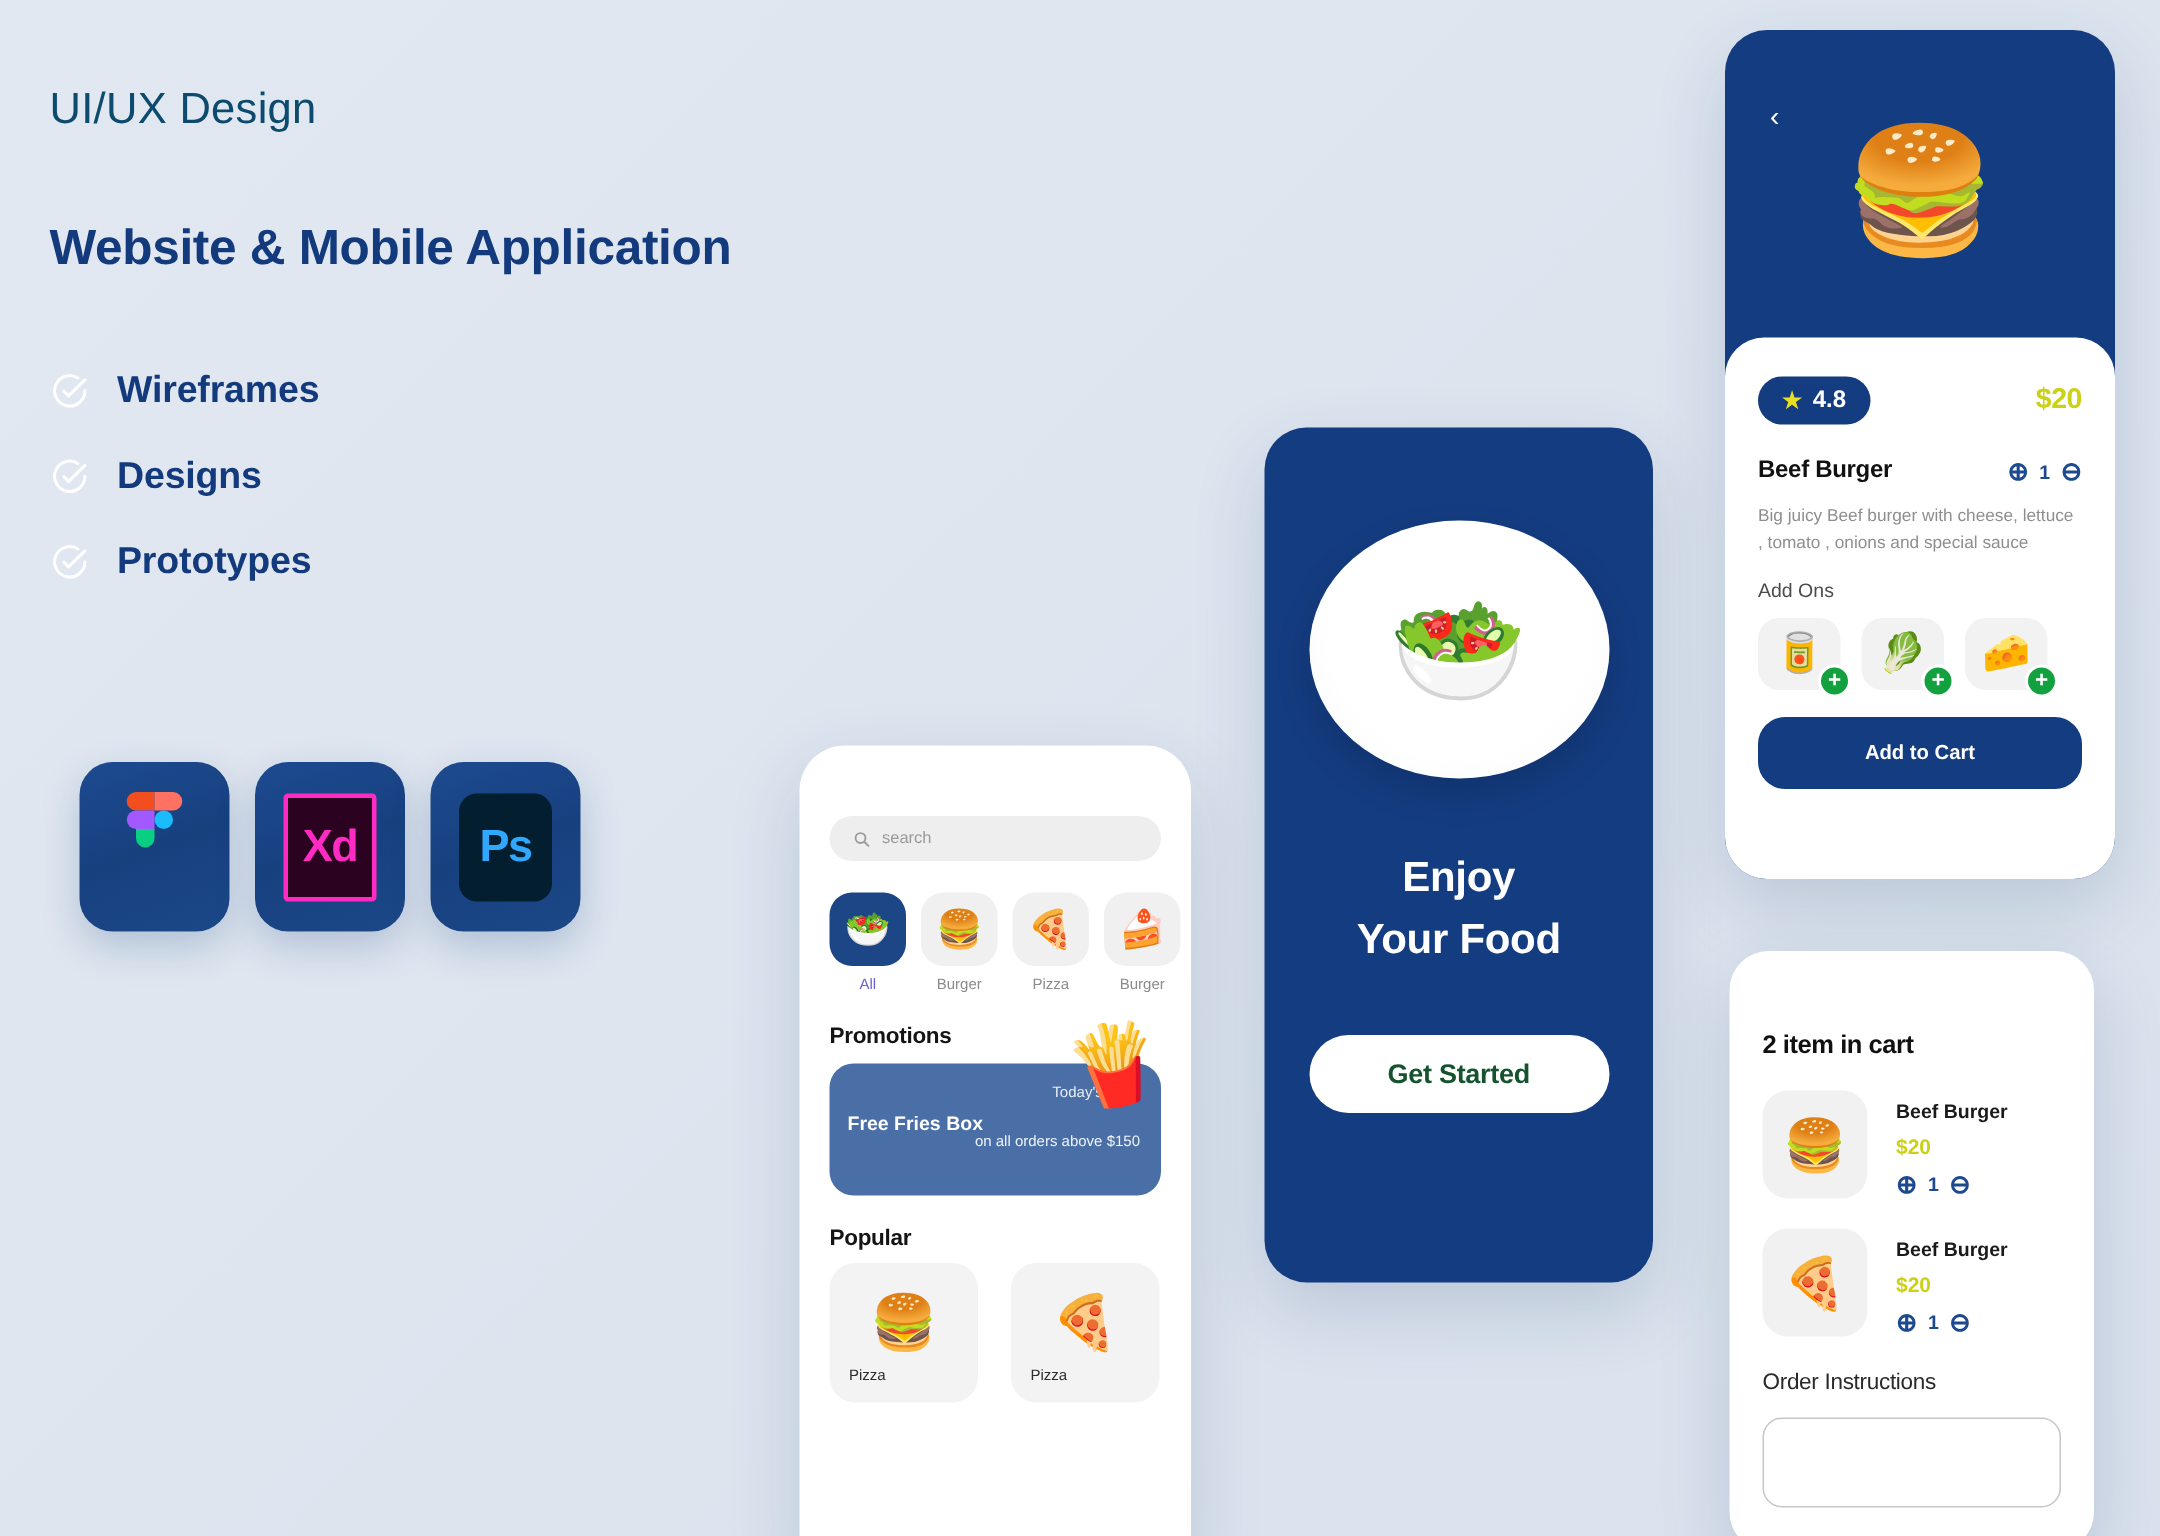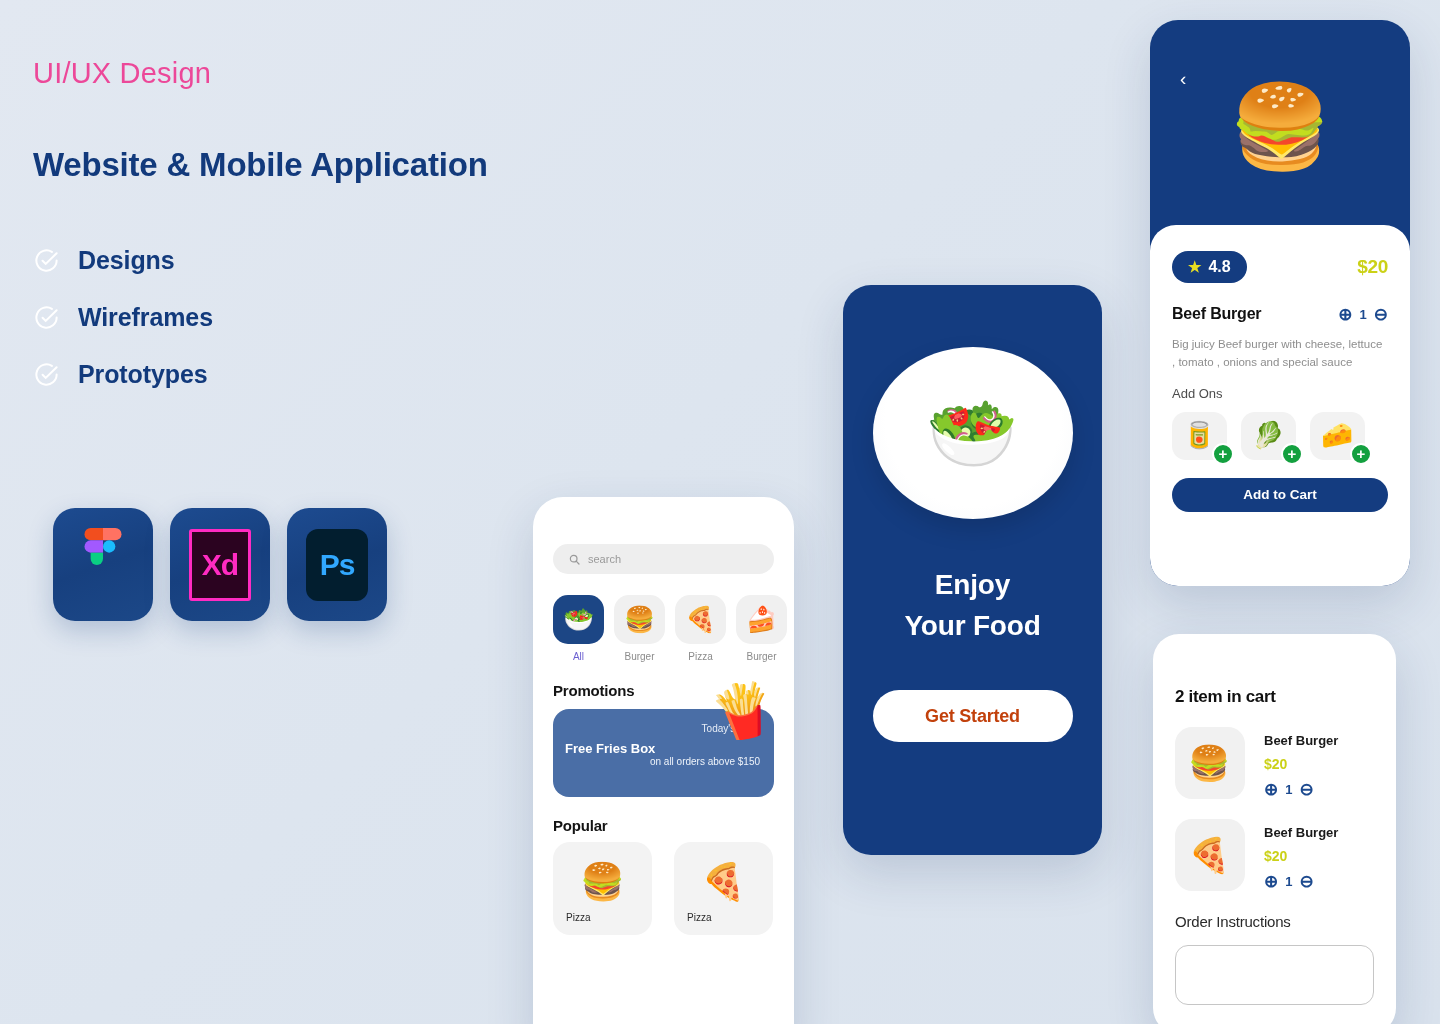--- a/index.html
+++ b/index.html
@@ -6,21 +6,21 @@
   html, body { width: 1440px; height: 1024px; overflow: hidden; }
   body {
     font-family: "Liberation Sans", sans-serif;
     background: linear-gradient(135deg, #e2e8f1 0%, #dde5ef 45%, #d9e2ed 100%);
     position: relative;
   }
 
   
   .left-col { position: absolute; left: 33px; top: 58px; width: 640px; }
   .kicker {
-    font-size: 29px; color: #ec4899; letter-spacing: .2px;
+    font-size: 29px; color: #0c4a6e; letter-spacing: .2px;
     font-weight: 400; line-height: 1.1;
   }
   .headline {
     margin-top: 56px;
     font-size: 33px; font-weight: 800; color: #123a7c;
     letter-spacing: -.2px; line-height: 1.15;
   }
 
   .feature-list { margin-top: 62px; }
   .feature-row { display: flex; align-items: center; gap: 18px; margin-bottom: 28px; }
@@ -125,21 +125,21 @@
     display: flex; align-items: center; justify-content: center;
     box-shadow: 0 10px 24px rgba(0,0,0,.14);
   }
   .hero-plate .food { font-size: 74px; }
   .hero-title {
     margin-top: 46px; text-align: center; color: #fff;
     font-size: 28px; font-weight: 700; line-height: 1.45; letter-spacing: -.2px;
   }
   .cta {
     margin-top: 44px; width: 200px; height: 52px; border-radius: 26px;
-    background: #fff; color: #c2410c; border: none; cursor: pointer;
+    background: #fff; color: #14532d; border: none; cursor: pointer;
     font-size: 18px; font-weight: 700; font-family: "Liberation Sans", sans-serif;
     letter-spacing: -.2px;
   }
 
   
   #detail-phone {
     left: 1150px; top: 20px; width: 260px; height: 566px;
     border-radius: 28px; background: #143c80; overflow: hidden;
   }
   .detail-hero { height: 205px; position: relative; }
@@ -176,21 +176,21 @@
     width: 55px; height: 48px; border-radius: 14px; background: #f2f2f2;
     position: relative; display: flex; align-items: center; justify-content: center; font-size: 26px;
   }
   .plus-badge {
     position: absolute; right: -7px; bottom: -5px; width: 22px; height: 22px;
     border-radius: 50%; background: #13a03f; color: #fff; font-size: 15px;
     display: flex; align-items: center; justify-content: center; font-weight: 700;
     border: 2px solid #fff;
   }
   .add-cart {
-    margin-top: 18px; width: 100%; height: 34px; border-radius: 18px;
+    margin-top: 18px; width: 100%; height: 48px; border-radius: 18px;
     background: #143c80; color: #fff; border: none; cursor: pointer;
     font-size: 13.5px; font-weight: 700; font-family: "Liberation Sans", sans-serif;
   }
 
   
   #cart-phone {
     left: 1153px; top: 634px; width: 243px; height: 400px;
     border-radius: 26px; padding: 25px 22px 0 22px; overflow: hidden;
   }
   .cart-title { font-size: 17px; font-weight: 700; color: #111; letter-spacing: -.3px; margin-top: 28px; }
@@ -214,30 +214,30 @@
   <div class="headline">Website &amp; Mobile Application</div>
 
   <div class="feature-list">
     <div class="feature-row">
       <span class="check-icon">
         <svg viewBox="0 0 24 24" width="27" height="27" fill="none" stroke="#ffffff" stroke-width="1.8" stroke-linecap="round">
           <path d="M21 12a9 9 0 1 1-4.2-7.6"></path>
             <path d="M8.5 12.2l2.8 2.8L21 5.6"></path>
         </svg>
       </span>
-      <span class="feature-label">Designs</span>
+      <span class="feature-label">Wireframes</span>
     </div>
     <div class="feature-row">
       <span class="check-icon">
         <svg viewBox="0 0 24 24" width="27" height="27" fill="none" stroke="#ffffff" stroke-width="1.8" stroke-linecap="round">
           <path d="M21 12a9 9 0 1 1-4.2-7.6"></path>
             <path d="M8.5 12.2l2.8 2.8L21 5.6"></path>
         </svg>
       </span>
-      <span class="feature-label">Wireframes</span>
+      <span class="feature-label">Designs</span>
     </div>
     <div class="feature-row">
       <span class="check-icon">
         <svg viewBox="0 0 24 24" width="27" height="27" fill="none" stroke="#ffffff" stroke-width="1.8" stroke-linecap="round">
           <path d="M21 12a9 9 0 1 1-4.2-7.6"></path>
             <path d="M8.5 12.2l2.8 2.8L21 5.6"></path>
         </svg>
       </span>
       <span class="feature-label">Prototypes</span>
     </div>

